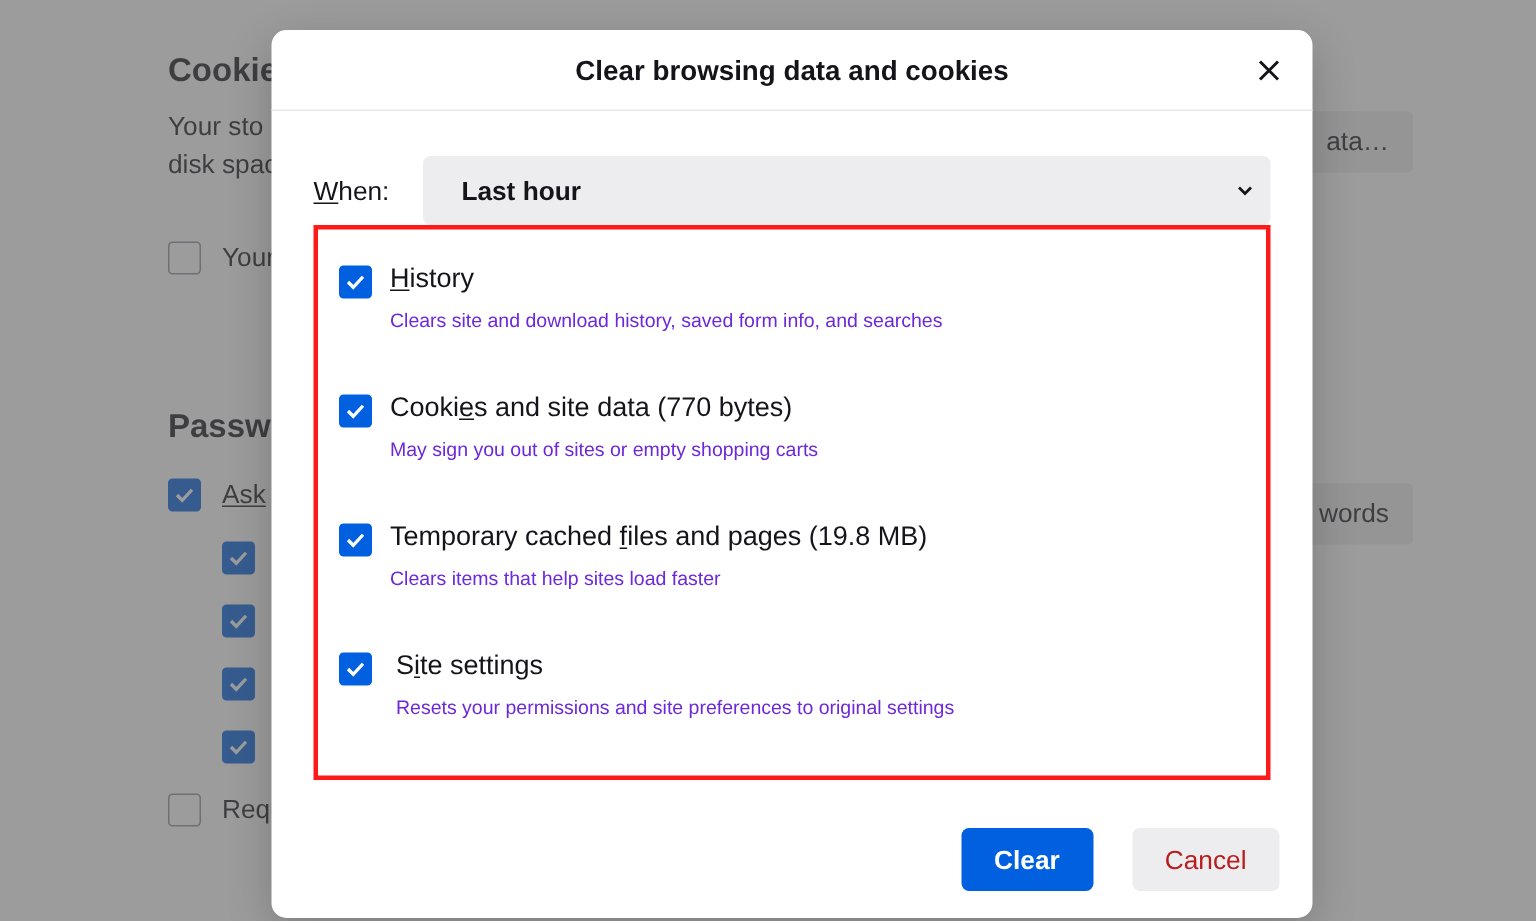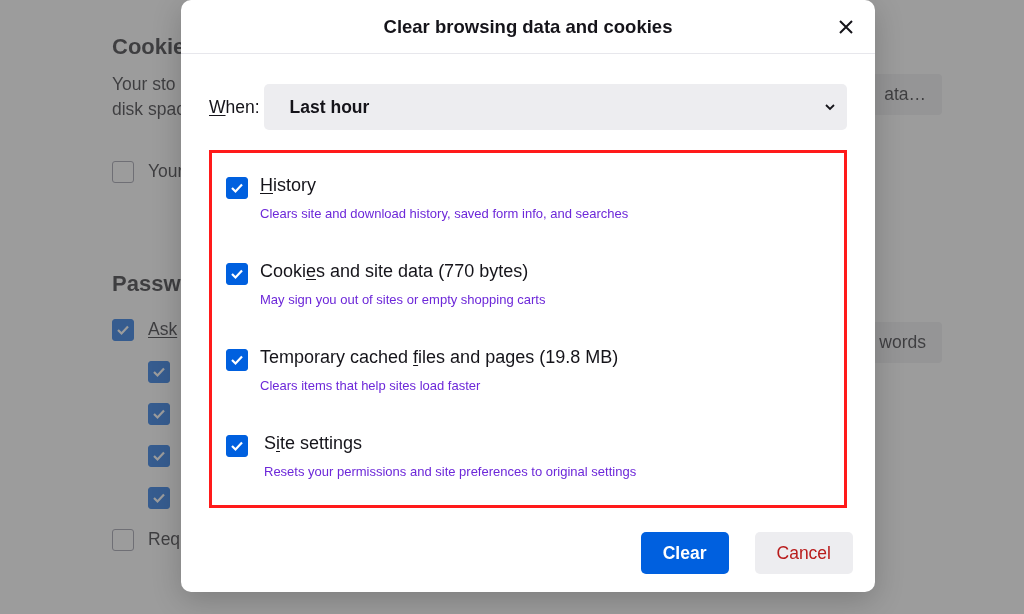--- a/index.html
+++ b/index.html
@@ -68,21 +68,21 @@
     gap: 14px;
   }
   .u { text-decoration: underline; text-underline-offset: 2px; }
   .overlay {
     position: absolute;
     top: 0; left: 0; right: 0; bottom: 0;
     background: rgba(90,90,90,0.60);
   }
   .dialog {
     position: absolute;
-    top: 0;
+    top: 20px;
     left: 181px;
     width: 694px;
     height: 592px;
     background: #fff;
     border-radius: 10px;
     box-shadow: 0 8px 30px rgba(0,0,0,0.2);
     display: flex;
     flex-direction: column;
   }
   .dialog-header {
@@ -98,37 +98,37 @@
     position: absolute;
     right: 14px;
     top: 50%;
     transform: translateY(-50%);
     width: 30px; height: 30px;
     display: flex; align-items: center; justify-content: center;
     border-radius: 4px;
     cursor: pointer;
   }
   .dialog-body { padding: 30px 28px 0 28px; flex: 1; }
-  .when-row { display: flex; align-items: center; gap: 4px; margin-bottom: 20px; }
+  .when-row { display: flex; align-items: center; gap: 22px; }
   .when-label { font-size: 17.5px; }
   .when-select {
     flex: 1;
     height: 46px;
     background: #ededf0;
     border-radius: 5px;
     display: flex;
     align-items: center;
     justify-content: space-between;
     padding: 0 10px 0 26px;
     font-weight: 700;
     cursor: pointer;
   }
   .options-box {
     border: 3px solid #ff1a1a;
-    padding: 16px 14px 20px 14px;
+    padding: 16px 14px 32px 14px;
   }
   .opt {
     display: flex;
     gap: 12px;
     padding: 6px 0 34px 0;
   }
   .opt:last-child { padding-bottom: 6px; gap: 16px; }
   .opt-check {
     width: 22px; height: 22px;
     border: 1.5px solid #8f8f9d;

